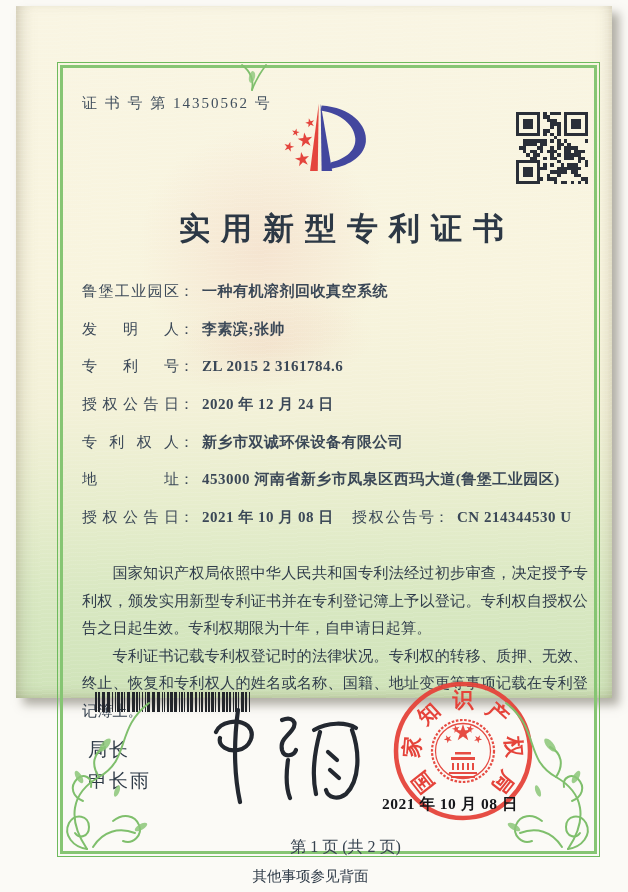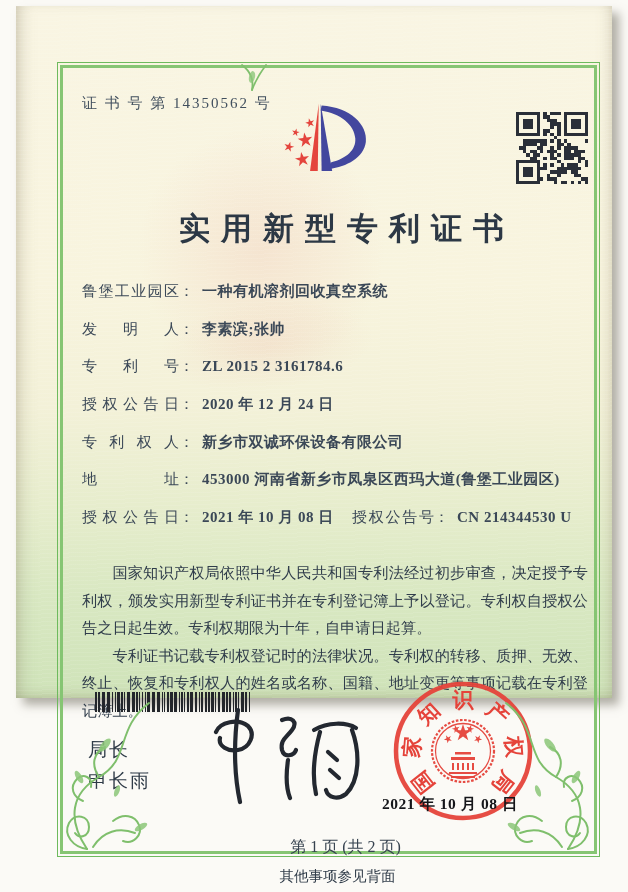--- a/index.html
+++ b/index.html
@@ -41,21 +41,21 @@
     text-align:justify;color:#303d4b;}
   .paras p{margin:0;text-indent:2em;}
   .barcode{left:79px;top:686px;}
   .signer{left:72px;top:728px;font-size:19px;line-height:31px;letter-spacing:2px;color:#2e3a47;}
   .signature{left:170px;top:690px;}
   .seal{left:375px;top:673px;}
   .seal-char{font-size:21px;font-weight:700;fill:#e5433a;font-family:"Liberation Serif",serif;}
   .seal-date{left:349px;top:788px;width:170px;text-align:center;font-size:15.5px;
     font-weight:700;letter-spacing:.5px;color:#15161a;}
   .page-info{left:59px;top:831px;width:541px;text-align:center;font-size:16px;color:#36424f;}
-  .reverse-note{left:51px;top:861px;width:541px;text-align:center;font-size:14.5px;color:#2f3b48;}
+  .reverse-note{left:24px;top:861px;width:541px;text-align:center;font-size:14.5px;color:#2f3b48;}
   .orn-bl{left:37px;top:695px;}
   .orn-br{left:486px;top:695px;transform:scaleX(-1);}
   .orn-top{left:222px;top:57px;}
   svg{display:block;}
 </style>
 </head>
 <body>
 
 <div class="paper">
   <div class="bleed-a"></div>

